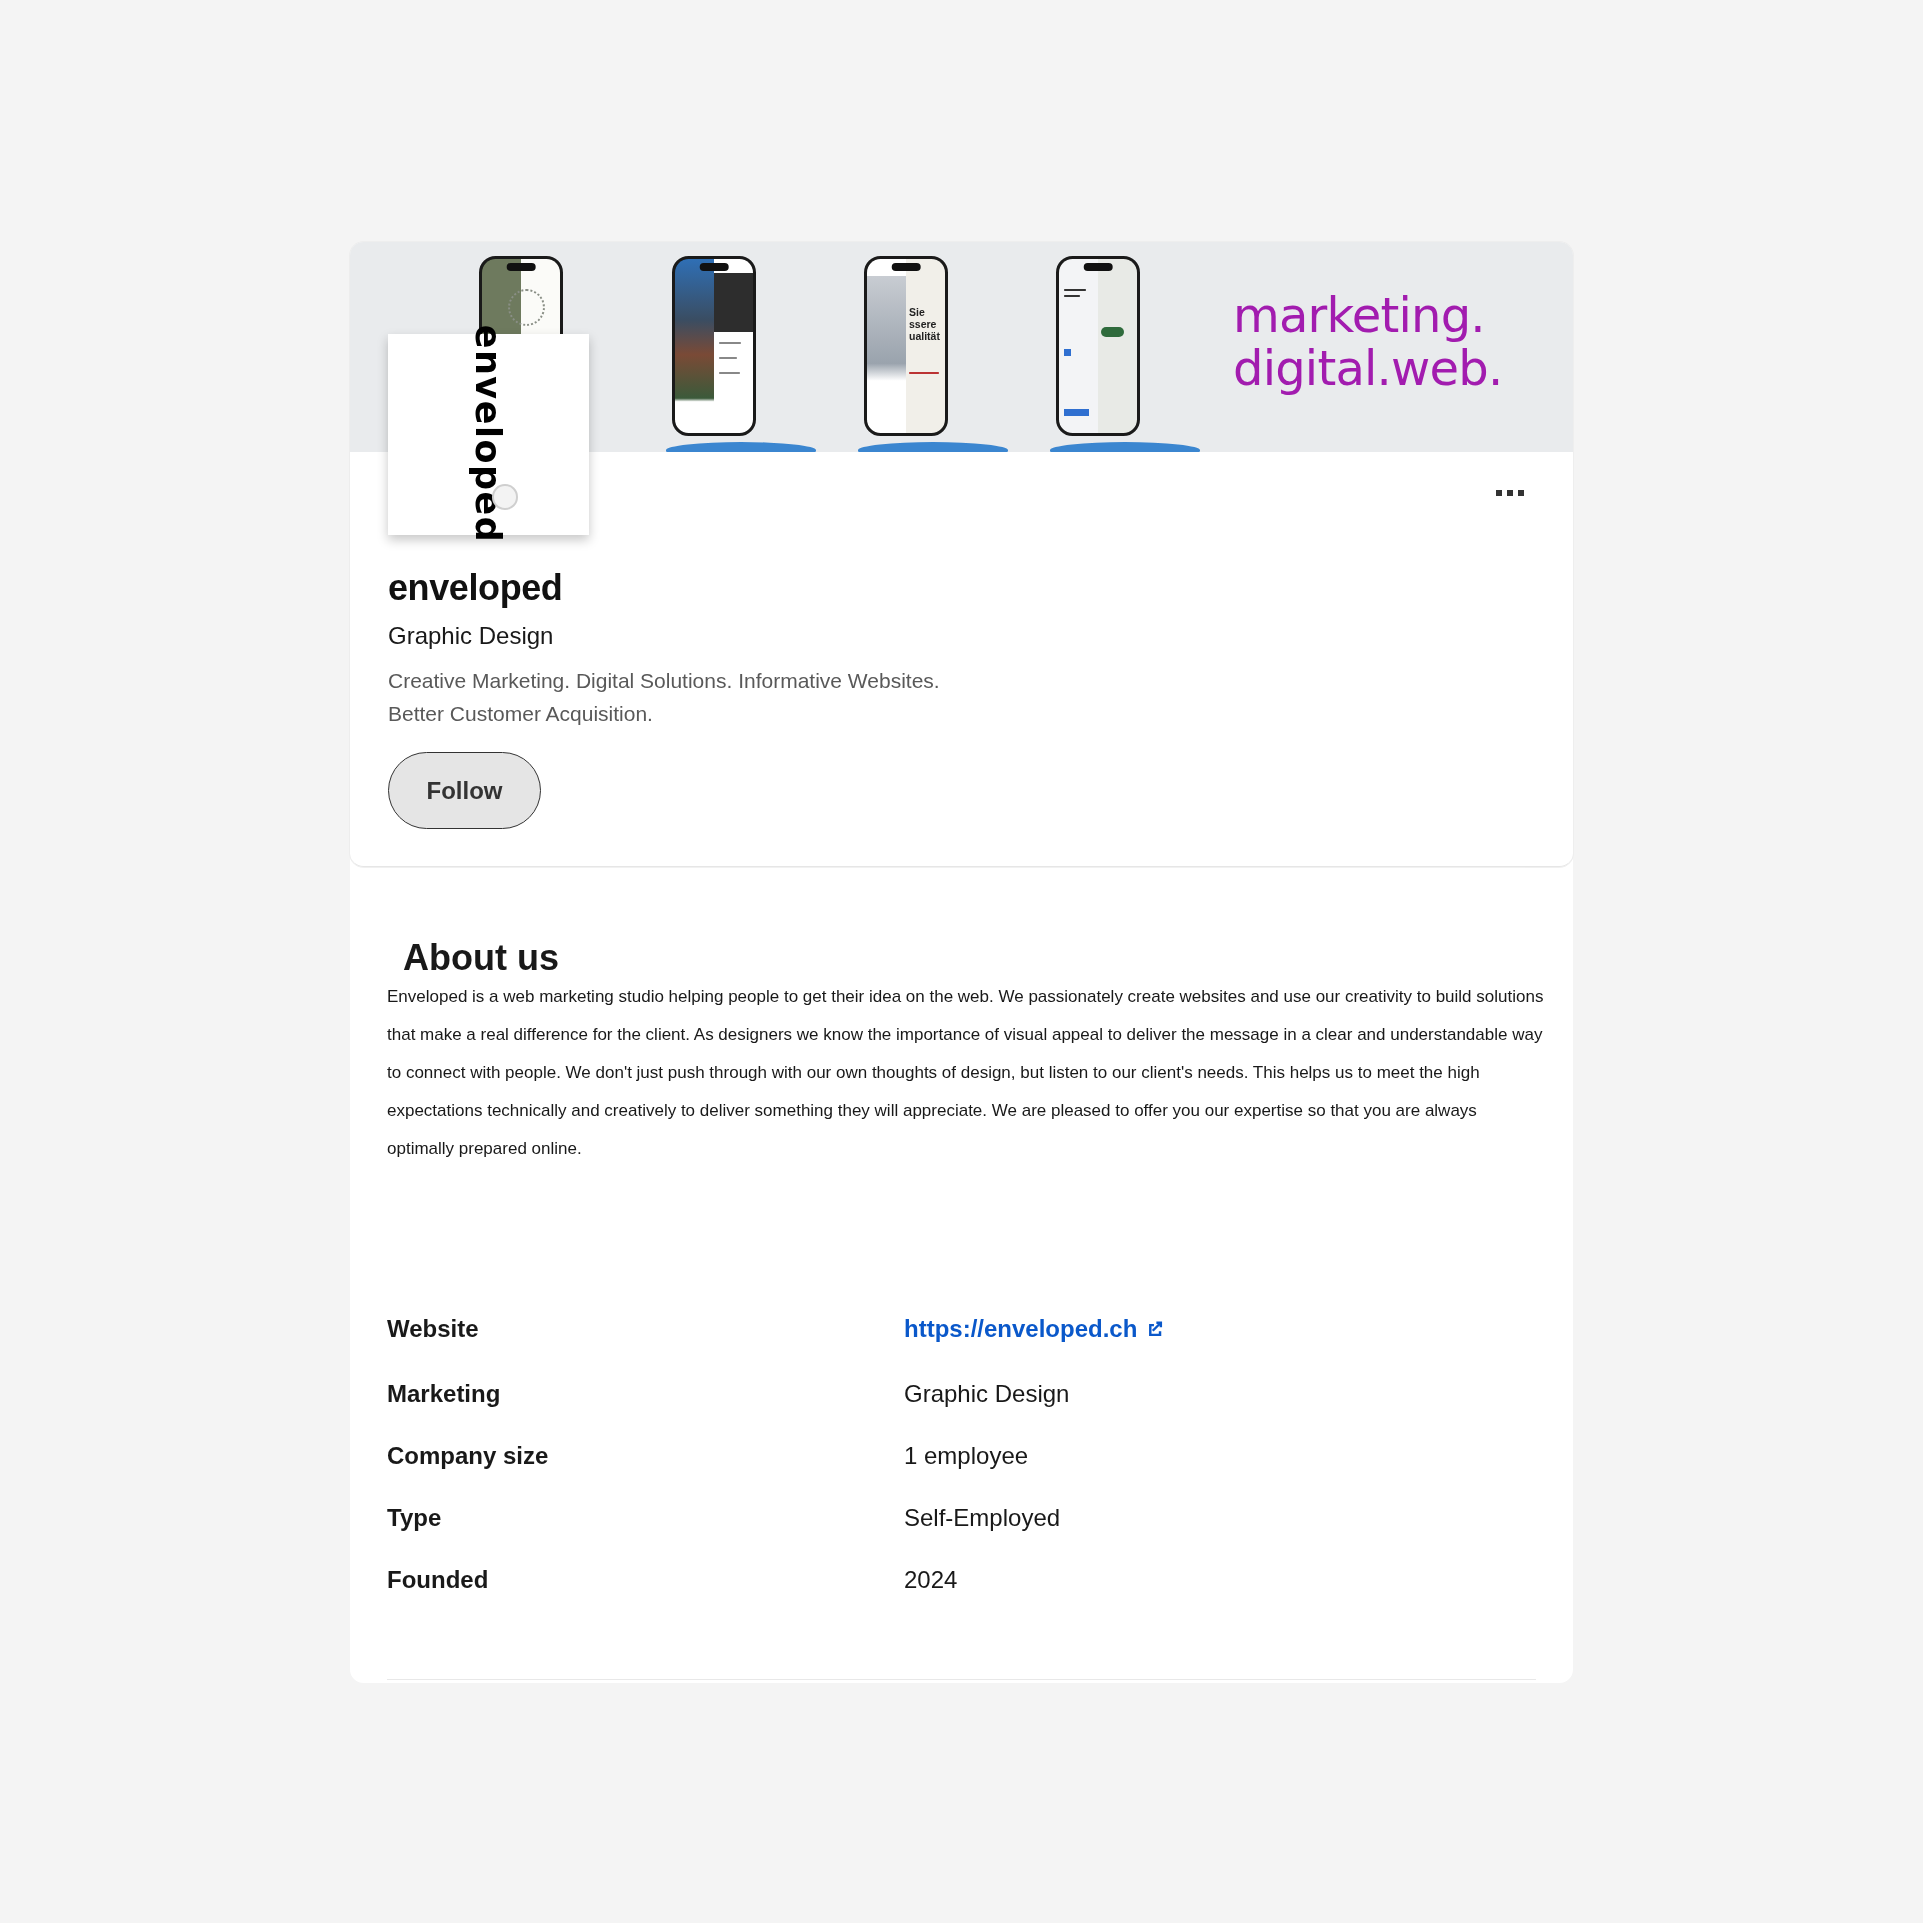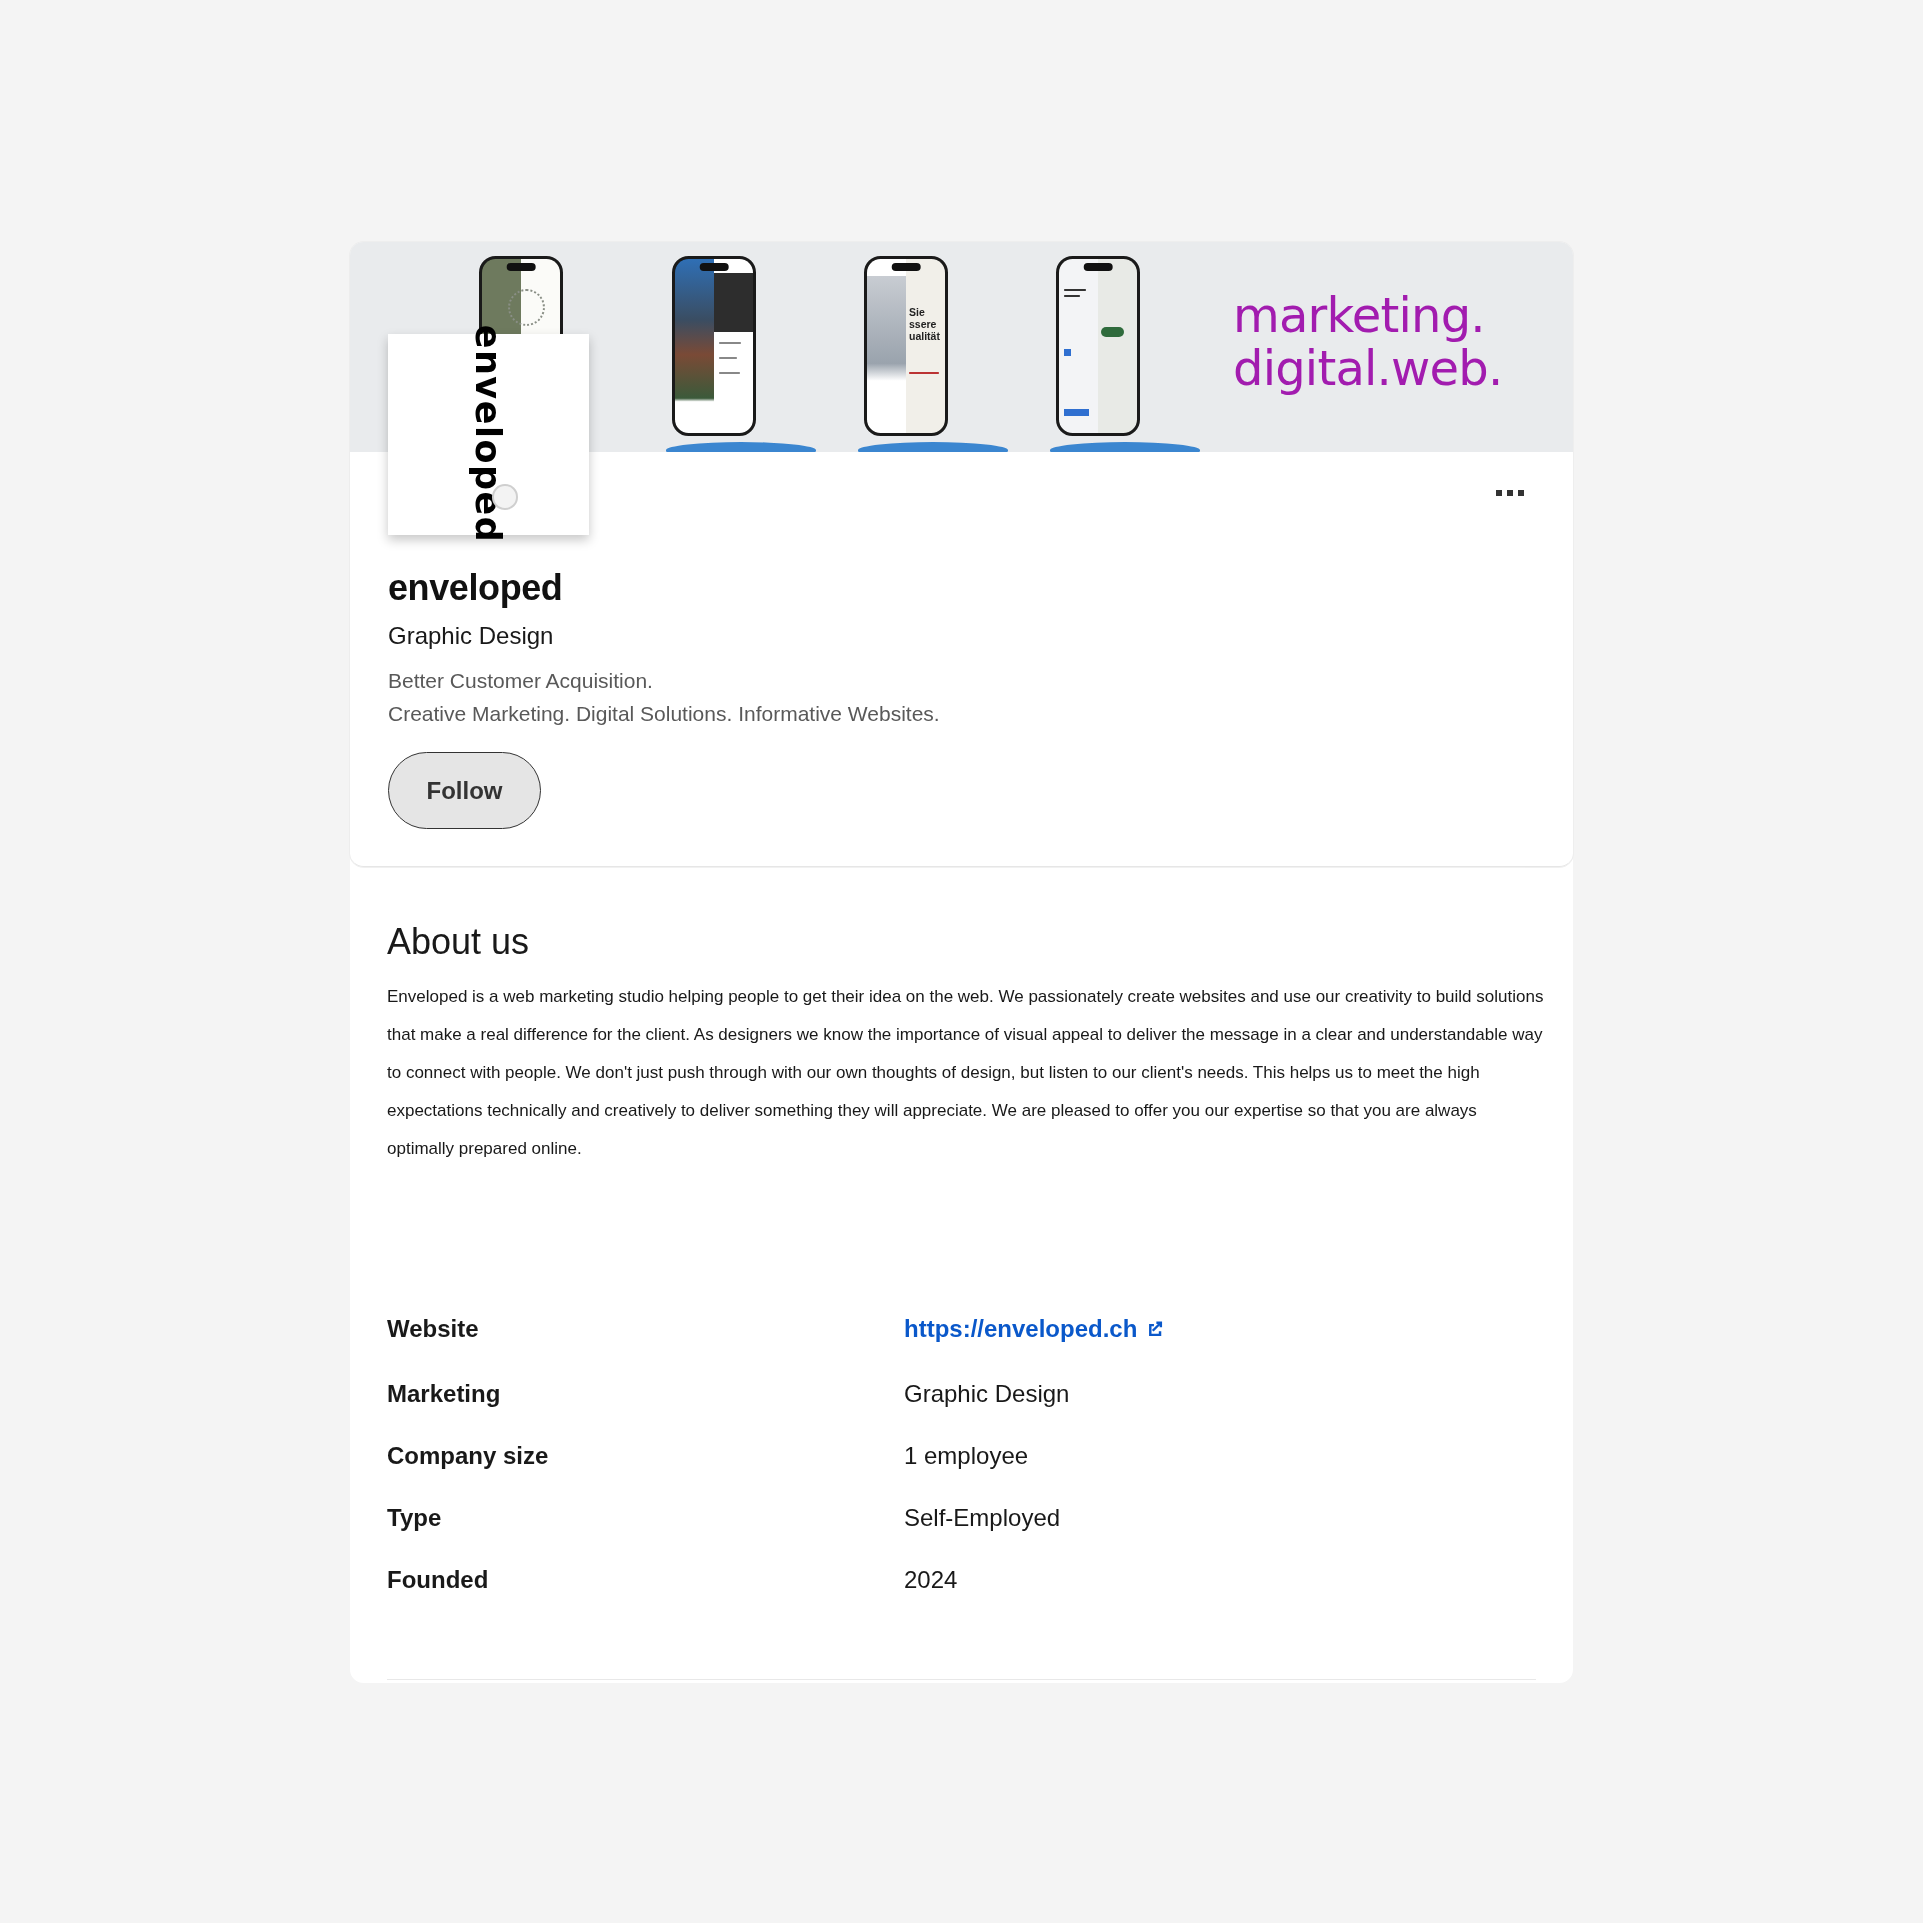--- a/index.html
+++ b/index.html
@@ -130,22 +130,22 @@
     cursor: pointer;
     display: flex; align-items: center; justify-content: center;
   }
   .about {
     position: relative;
     padding: 0 37px 0 37px;
     height: 816px;
   }
   .about-title {
     position: absolute; left: 37px; top: 54px;
-    font-size: 36px; font-weight: normal; color: #191919;
-    margin: 0;
+    font-size: 36px; font-weight: bold; color: #191919;
+    margin: 16px;
   }
   .about-text {
     position: absolute; left: 37px; top: 111px;
     width: 1157px;
     font-size: 17px; line-height: 38px; color: #191919;
     margin: 0;
   }
   .details {
     position: absolute; left: 37px; top: 448px;
     width: 1150px;
@@ -240,22 +240,22 @@
 
     <div class="more-btn">
       <span></span>
       <span></span>
       <span></span>
     </div>
 
     <h1 class="company-name" style="margin:0;">enveloped</h1>
     <div class="industry-sub">Graphic Design</div>
     <div class="tagline">
+      <div>Creative Marketing. Digital Solutions. Informative Websites.</div>
       <div>Better Customer Acquisition.</div>
-      <div>Creative Marketing. Digital Solutions. Informative Websites.</div>
     </div>
 
     <button class="follow-btn">Follow</button>
   </section>
 
   <section class="about">
     <h2 class="about-title">About us</h2>
     <p class="about-text">Enveloped is a web marketing studio helping people to get their idea on the web. We passionately create websites and use our creativity to build solutions that make a real difference for the client. As designers we know the importance of visual appeal to deliver the message in a clear and understandable way to connect with people. We don't just push through with our own thoughts of design, but listen to our client's needs. This helps us to meet the high expectations technically and creatively to deliver something they will appreciate. We are pleased to offer you our expertise so that you are always optimally prepared online.</p>
 
     <div class="details">

